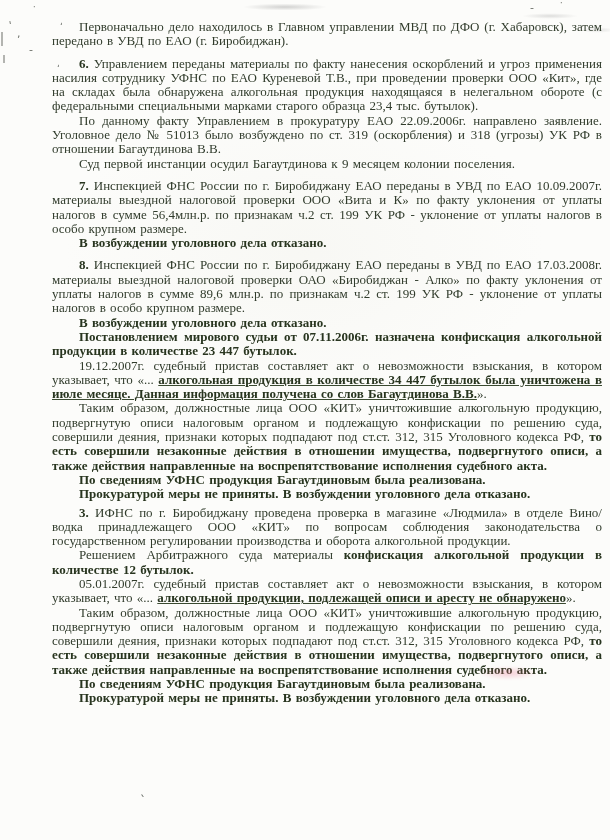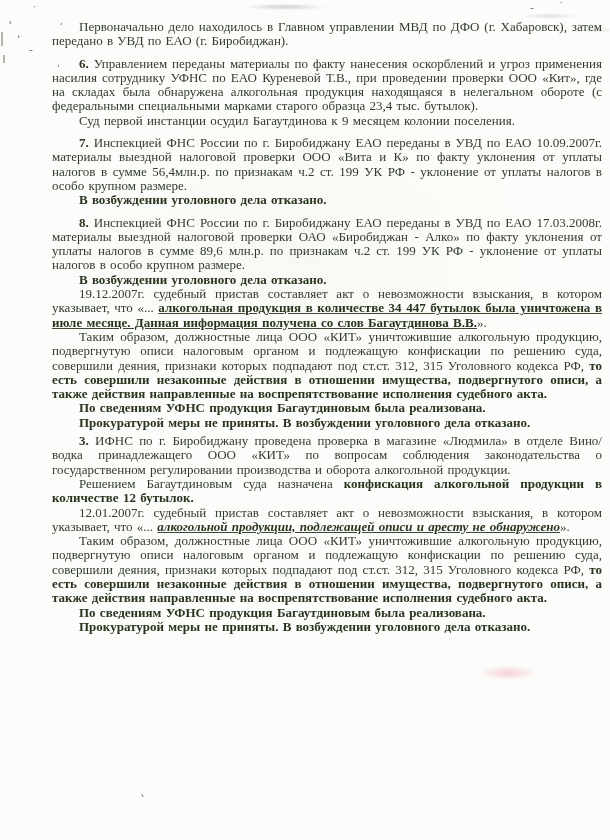--- a/index.html
+++ b/index.html
@@ -37,21 +37,21 @@
     font-size: 13px;
     line-height: 14.3px;
     text-align: justify;
     text-indent: 27px;
     word-spacing: 1px;
   }
   .mt { margin-top: 8px; }     
   .mt-sm { margin-top: 4px; }
   .b   { font-weight: bold; color: #28351f; }
   .bu  { font-weight: bold; color: #28351f; text-decoration: underline; text-decoration-color: #3a4a30; }
-  .biu { font-weight: bold; font-style: italic; color: #28351f; text-decoration: underline; text-decoration-color: #3a4a30; }
+  .biu { font-weight: bold; color: #28351f; text-decoration: underline; text-decoration-color: #3a4a30; }
 
   
   .pen-mark {
     position: absolute;
     color: rgba(55, 60, 52, 0.75);
     font-size: 11px;
     font-family: "DejaVu Sans", sans-serif;
     line-height: 1;
   }
   .edge-mark {
@@ -74,48 +74,50 @@
 
 <div class="page-bg"></div>
 
 <div class="page">
 
   <p class="para"><span>Первоначально дело находилось в Главном управлении МВД по ДФО (г. Хабаровск), затем передано в УВД по ЕАО (г. Биробиджан).</span></p>
 
 
   <p class="para mt"><span class="b">6.</span><span> Управлением переданы материалы по факту нанесения оскорблений и угроз применения насилия сотруднику УФНС по ЕАО Куреневой Т.В., при проведении проверки ООО «Кит», где на складах была обнаружена алкогольная продукция находящаяся в нелегальном обороте (с федеральными специальными марками старого образца 23,4 тыс. бутылок).</span></p>
 
+  <p class="para"><span>По данному факту Управлением в прокуратуру ЕАО 22.09.2006г. направлено заявление. Уголовное дело № 51013 было возбуждено по ст. 319 (оскорбления) и 318 (угрозы) УК РФ в отношении Багаутдинова В.В.</span></p>
 
   <p class="para"><span>Суд первой инстанции осудил Багаутдинова к 9 месяцем колонии поселения.</span></p>
 
 
   <p class="para mt"><span class="b">7.</span><span> Инспекцией ФНС России по г. Биробиджану ЕАО переданы в УВД по ЕАО 10.09.2007г. материалы выездной налоговой проверки ООО «Вита и К» по факту уклонения от уплаты налогов в сумме 56,4млн.р. по признакам ч.2 ст. 199 УК РФ - уклонение от уплаты налогов в особо крупном размере.</span></p>
 
   <p class="para"><span class="b">В возбуждении уголовного дела отказано.</span></p>
 
   <p class="para mt"><span class="b">8.</span><span> Инспекцией ФНС России по г. Биробиджану ЕАО переданы в УВД по ЕАО 17.03.2008г. материалы выездной налоговой проверки ОАО «Биробиджан - Алко» по факту уклонения от уплаты налогов в сумме 89,6 млн.р. по признакам ч.2 ст. 199 УК РФ - уклонение от уплаты налогов в особо крупном размере.</span></p>
 
   <p class="para"><span class="b">В возбуждении уголовного дела отказано.</span></p>
 
 
+  <p class="para"><span class="b">Постановлением мирового судьи от 07.11.2006г.  назначена конфискация алкогольной продукции в количестве 23 447 бутылок.</span></p>
 
   <p class="para"><span>19.12.2007г. судебный пристав составляет акт о невозможности взыскания, в котором указывает, что «... </span><span class="bu">алкогольная продукция в количестве 34 447 бутылок была уничтожена в июле месяце. Данная информация получена со слов Багаутдинова В.В.</span><span>».</span></p>
 
   <p class="para"><span>Таким образом, должностные лица ООО «КИТ» уничтожившие алкогольную продукцию, подвергнутую описи налоговым органом и подлежащую конфискации по решению суда, совершили деяния, признаки которых подпадают под ст.ст. 312, 315 Уголовного кодекса РФ, </span><span class="b">то есть совершили незаконные действия в отношении имущества, подвергнутого описи, а также действия направленные на воспрепятствование исполнения судебного акта.</span></p>
 
   <p class="para"><span class="b">По сведениям УФНС продукция Багаутдиновым была реализована.</span></p>
 
 
   <p class="para"><span class="b">Прокуратурой меры не приняты. В возбуждении уголовного дела отказано.</span></p>
 
   <p class="para mt-sm"><span class="b">3.</span><span> ИФНС по г. Биробиджану проведена проверка в магазине «Людмила» в отделе Вино/водка принадлежащего ООО «КИТ» по вопросам соблюдения законодательства о государственном регулировании производства и оборота алкогольной продукции.</span></p>
 
-  <p class="para"><span>Решением Багаутдиновым суда назначена </span><span class="b">конфискация алкогольной продукции в количестве 12 бутылок.</span></p>
+  <p class="para"><span>Решением Арбитражного суда материалы </span><span class="b">конфискация алкогольной продукции в количестве 12 бутылок.</span></p>
 
-  <p class="para"><span>12.01.2007г. судебный пристав составляет акт о невозможности взыскания, в котором указывает, что «... </span><span class="biu">алкогольной продукции, подлежащей описи и аресту не обнаружено</span><span>».</span></p>
+  <p class="para"><span>05.01.2007г. судебный пристав составляет акт о невозможности взыскания, в котором указывает, что «... </span><span class="biu">алкогольной продукции, подлежащей описи и аресту не обнаружено</span><span>».</span></p>
 
   <p class="para"><span>Таким образом, должностные лица ООО «КИТ» уничтожившие алкогольную продукцию, подвергнутую описи налоговым органом и подлежащую конфискации по решению суда, совершили деяния, признаки которых подпадают под ст.ст. 312, 315 Уголовного кодекса РФ, </span><span class="b">то есть совершили незаконные действия в отношении имущества, подвергнутого описи, а также действия направленные на воспрепятствование исполнения судебного акта.</span></p>
 
   <p class="para"><span class="b">По сведениям УФНС продукция Багаутдиновым была реализована.</span></p>
 
 
   <p class="para"><span class="b">Прокуратурой меры не приняты. В возбуждении уголовного дела отказано.</span></p>
 
 </div>
 

